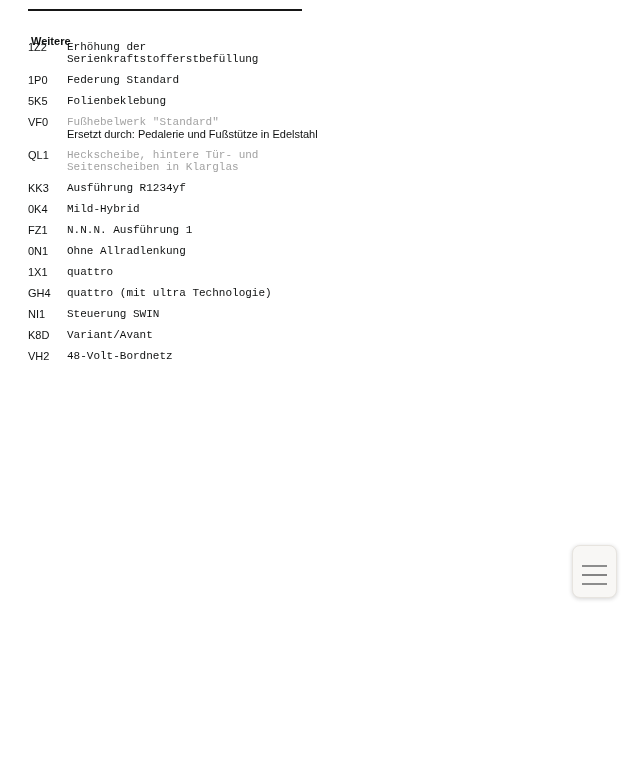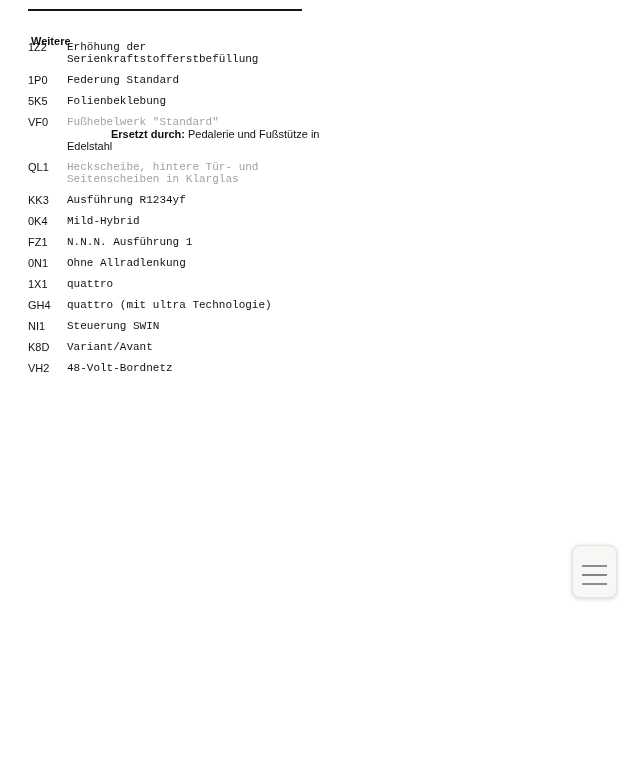--- a/index.html
+++ b/index.html
@@ -63,22 +63,21 @@
   }
   .desc-main.muted {
     color: #a2a2a2;
     max-width: 235px;
   }
   .replacement {
     display: block;
     color: #0f1111;
   }
   .repl-label {
-    font-weight: 700;
-    margin-left: 44px;
+    font-weight: 400;
   }
   .fab {
     position: absolute;
     left: 572px;
     top: 545px;
     width: 45px;
     height: 53px;
     box-sizing: border-box;
     background: #f8f7f5;
     border: 1px solid #e7e4df;

